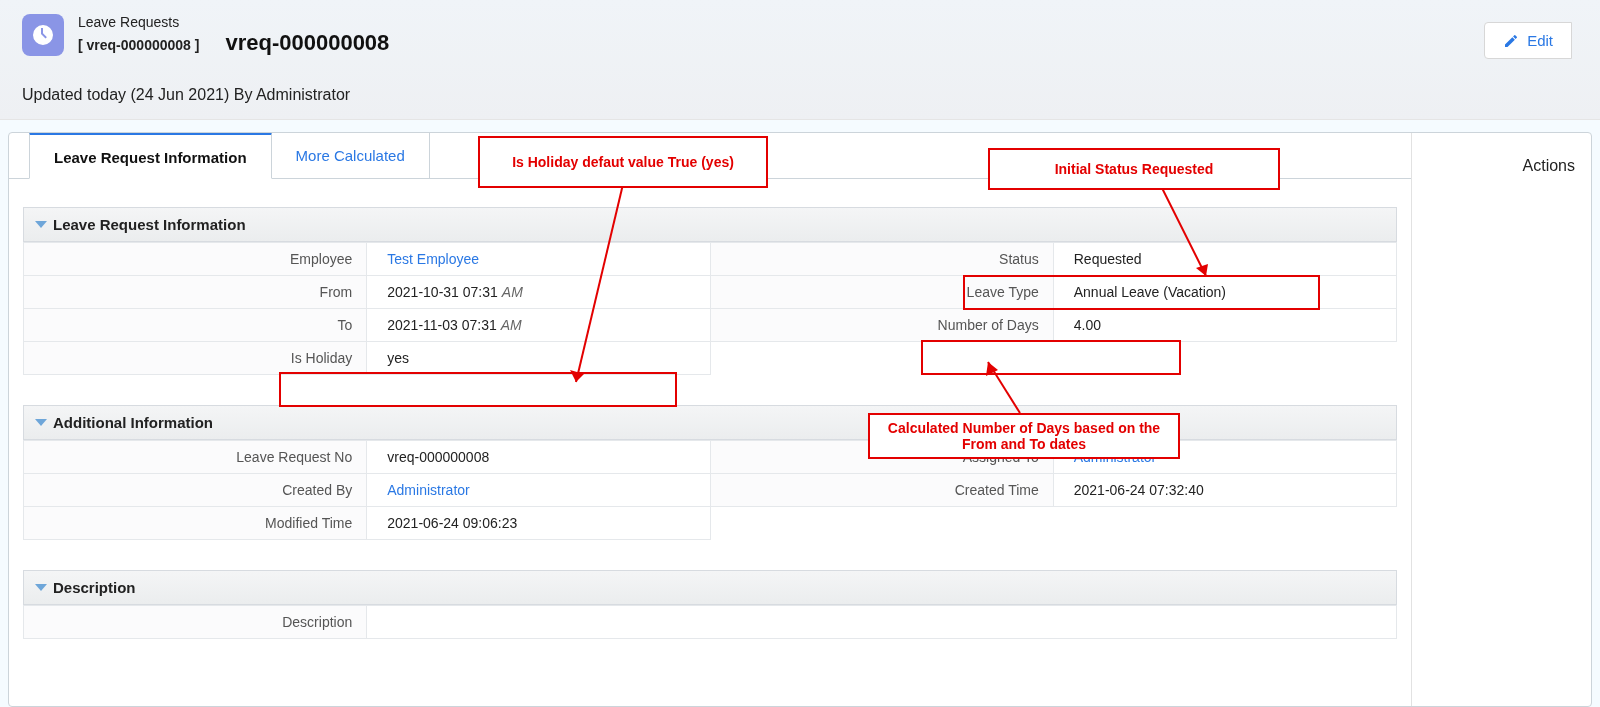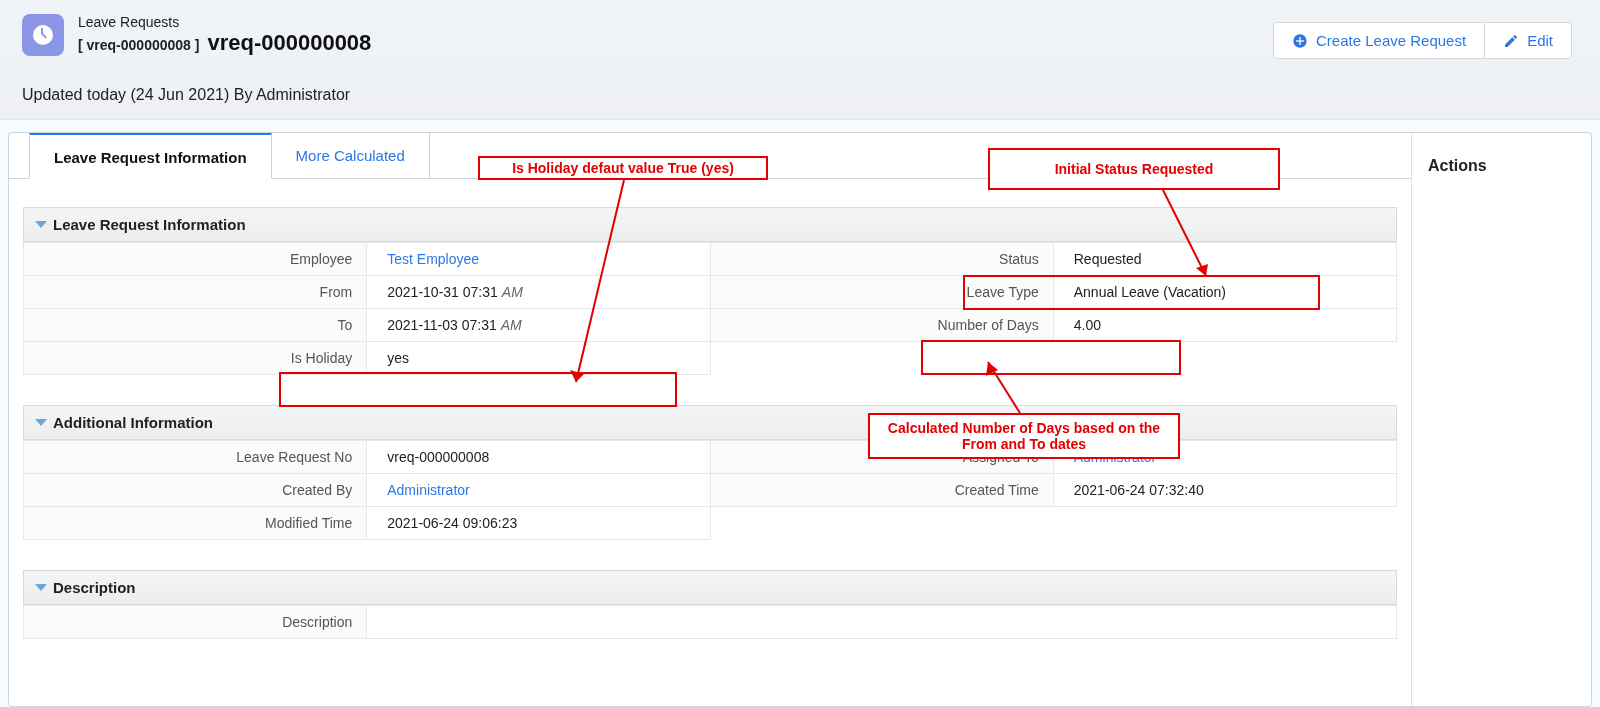--- a/index.html
+++ b/index.html
@@ -6,38 +6,38 @@
   html, body { width: 1600px; height: 707px; font-family: Arial, Helvetica, sans-serif; font-size: 14px; color: #333; background: #fff; }
   .page { width: 1600px; height: 707px; position: relative; }
 
   
   .header { background: linear-gradient(#f0f4f8,#eef0f3); padding: 14px 22px 22px 22px; position: relative; height: 120px; border-bottom: 1px solid #e5e5e5;}
   .header-top { display:flex; align-items:flex-start; }
   .icon-box { width:42px; height:42px; border-radius:8px; background:#8a95e6; display:flex; align-items:center; justify-content:center; margin-right:14px;}
   .icon-box svg { width:24px; height:24px; fill:#fff; }
   .header-titles { display:flex; flex-direction:column; justify-content:center;}
   .module-name { font-size:14px; color:#222; }
-  .title-row { display:flex; align-items:baseline; gap:8px;}
+  .title-row { display:flex; align-items:baseline; gap:26px;}
   .record-id-bracket { font-weight:700; font-size:14px; color:#222; }
   .record-title { font-weight:700; font-size:22px; color:#111; }
   .updated-line { margin-top:30px; font-size:16px; color:#222; }
 
   .header-buttons { position:absolute; right:28px; top:22px; display:flex; gap:0; }
   .hbtn { display:flex; align-items:center; gap:8px; padding:9px 18px; background:#fff; color:#2a78e4; font-size:15px; border:1px solid #d7d7d7; border-radius:4px; cursor:pointer; }
   .hbtn + .hbtn { margin-left:-1px; border-top-left-radius:0; border-bottom-left-radius:0;}
   .hbtn:first-child { border-top-right-radius:0; border-bottom-right-radius:0;}
   .hbtn svg { width:16px; height:16px; fill:#2a78e4; }
 
   
   .body-area { position:relative; padding:12px 8px 0 8px; background:#f5fbff; height: calc(707px - 120px); }
   .card { background:#fff; border:1px solid #ccd4da; border-radius:4px; margin:0 0 0 0; height:100%; overflow:hidden; }
   .card-inner { display:flex; height:100%; }
   .main-col { flex:1; padding:0; }
   .side-col { width:180px; border-left:1px solid #e2e2e2; padding:24px 16px 0 16px; }
-  .side-title { font-size:16px; font-weight:700; color:#222; }
+  .side-title { font-size:16px; font-weight:400; color:#222;text-align:right; }
 
   
   .tabs { display:flex; padding-left:20px; margin-top:-1px;}
   .tab { padding:14px 24px 12px; font-size:15px; border:1px solid #ccd4da; background:#fff; color:#2a78e4; border-bottom:none; cursor:pointer; }
   .tab.active { color:#111; font-weight:700; border-top:3px solid #2a78e4; position:relative; z-index:2; border-bottom:1px solid #fff; margin-bottom:-1px;}
   .tab + .tab { margin-left:-1px;}
   .tab-underline { border-top:1px solid #ccd4da; margin-top:0; }
 
   
   .detail-wrap { padding: 28px 14px 0 14px; }
@@ -80,28 +80,20 @@
           <span class="record-id-bracket">[ vreq-000000008 ]</span>
           <span class="record-title">vreq-000000008</span>
         </div>
       </div>
     </div>
     <div class="updated-line">Updated today (24 Jun 2021) By Administrator</div>
 
     <div class="header-buttons">
       <button class="hbtn">
         <svg viewBox="0 0 24 24">
-            <circle cx="12" cy="12" r="10" fill="#2a78e4"></circle>
-            <rect x="11" y="6" width="2" height="12" fill="#fff"></rect>
-            <rect x="6" y="11" width="12" height="2" fill="#fff"></rect>
-          </svg>
-        <span>Create Leave Request</span>
-      </button>
-      <button class="hbtn">
-        <svg viewBox="0 0 24 24">
             <path d="M3 17.25V21h3.75L17.81 9.94l-3.75-3.75L3 17.25zM20.71 7.04a1 1 0 000-1.41l-2.34-2.34a1 1 0 00-1.41 0l-1.83 1.83 3.75 3.75 1.83-1.83z"></path>
           </svg>
         <span>Edit</span>
       </button>
     </div>
   </div>
 
   <div class="body-area">
     <div class="card">
       <div class="card-inner">
@@ -231,21 +223,21 @@
         <line x1="624" y1="60" x2="576" y2="262"></line>
         <polygon points="576,262 570,250 584,254"></polygon>
 
         <line x1="1158" y1="60" x2="1206" y2="156"></line>
         <polygon points="1206,156 1196,148 1208,144"></polygon>
 
         <line x1="1020" y1="293" x2="988" y2="242"></line>
         <polygon points="988,242 986,256 998,250"></polygon>
       </svg>
 
-      <div class="callout-box" style="left:478px; top:36px; width:290px; height:24px;">Is Holiday defaut value True (yes)</div>
+      <div class="callout-box" style="left:478px; top:16px; width:290px; height:52px;">Is Holiday defaut value True (yes)</div>
       <div class="callout-box" style="left:988px; top:28px; width:292px; height:42px;">Initial Status Requested</div>
       <div class="callout-box" style="left:868px; top:293px; width:312px; height:46px;">Calculated Number of Days based on the From and To dates</div>
 
       <div class="highlight-box" style="left:279px; top:252px; width:398px; height:35px;"></div>
       <div class="highlight-box" style="left:963px; top:155px; width:357px; height:35px;"></div>
       <div class="highlight-box" style="left:921px; top:220px; width:260px; height:35px;"></div>
     </div>
 
   </div>
 </div>

